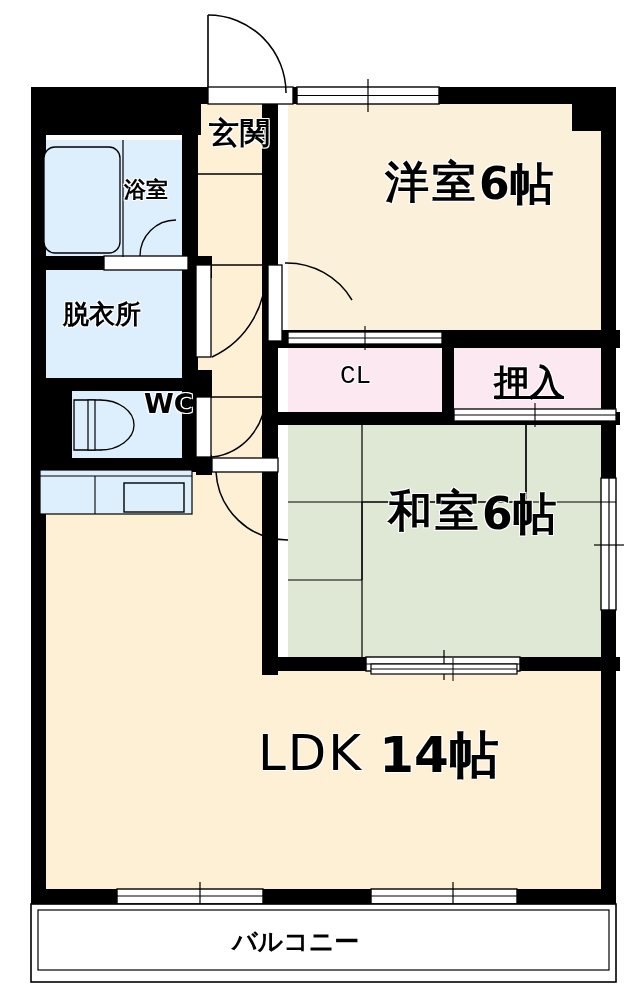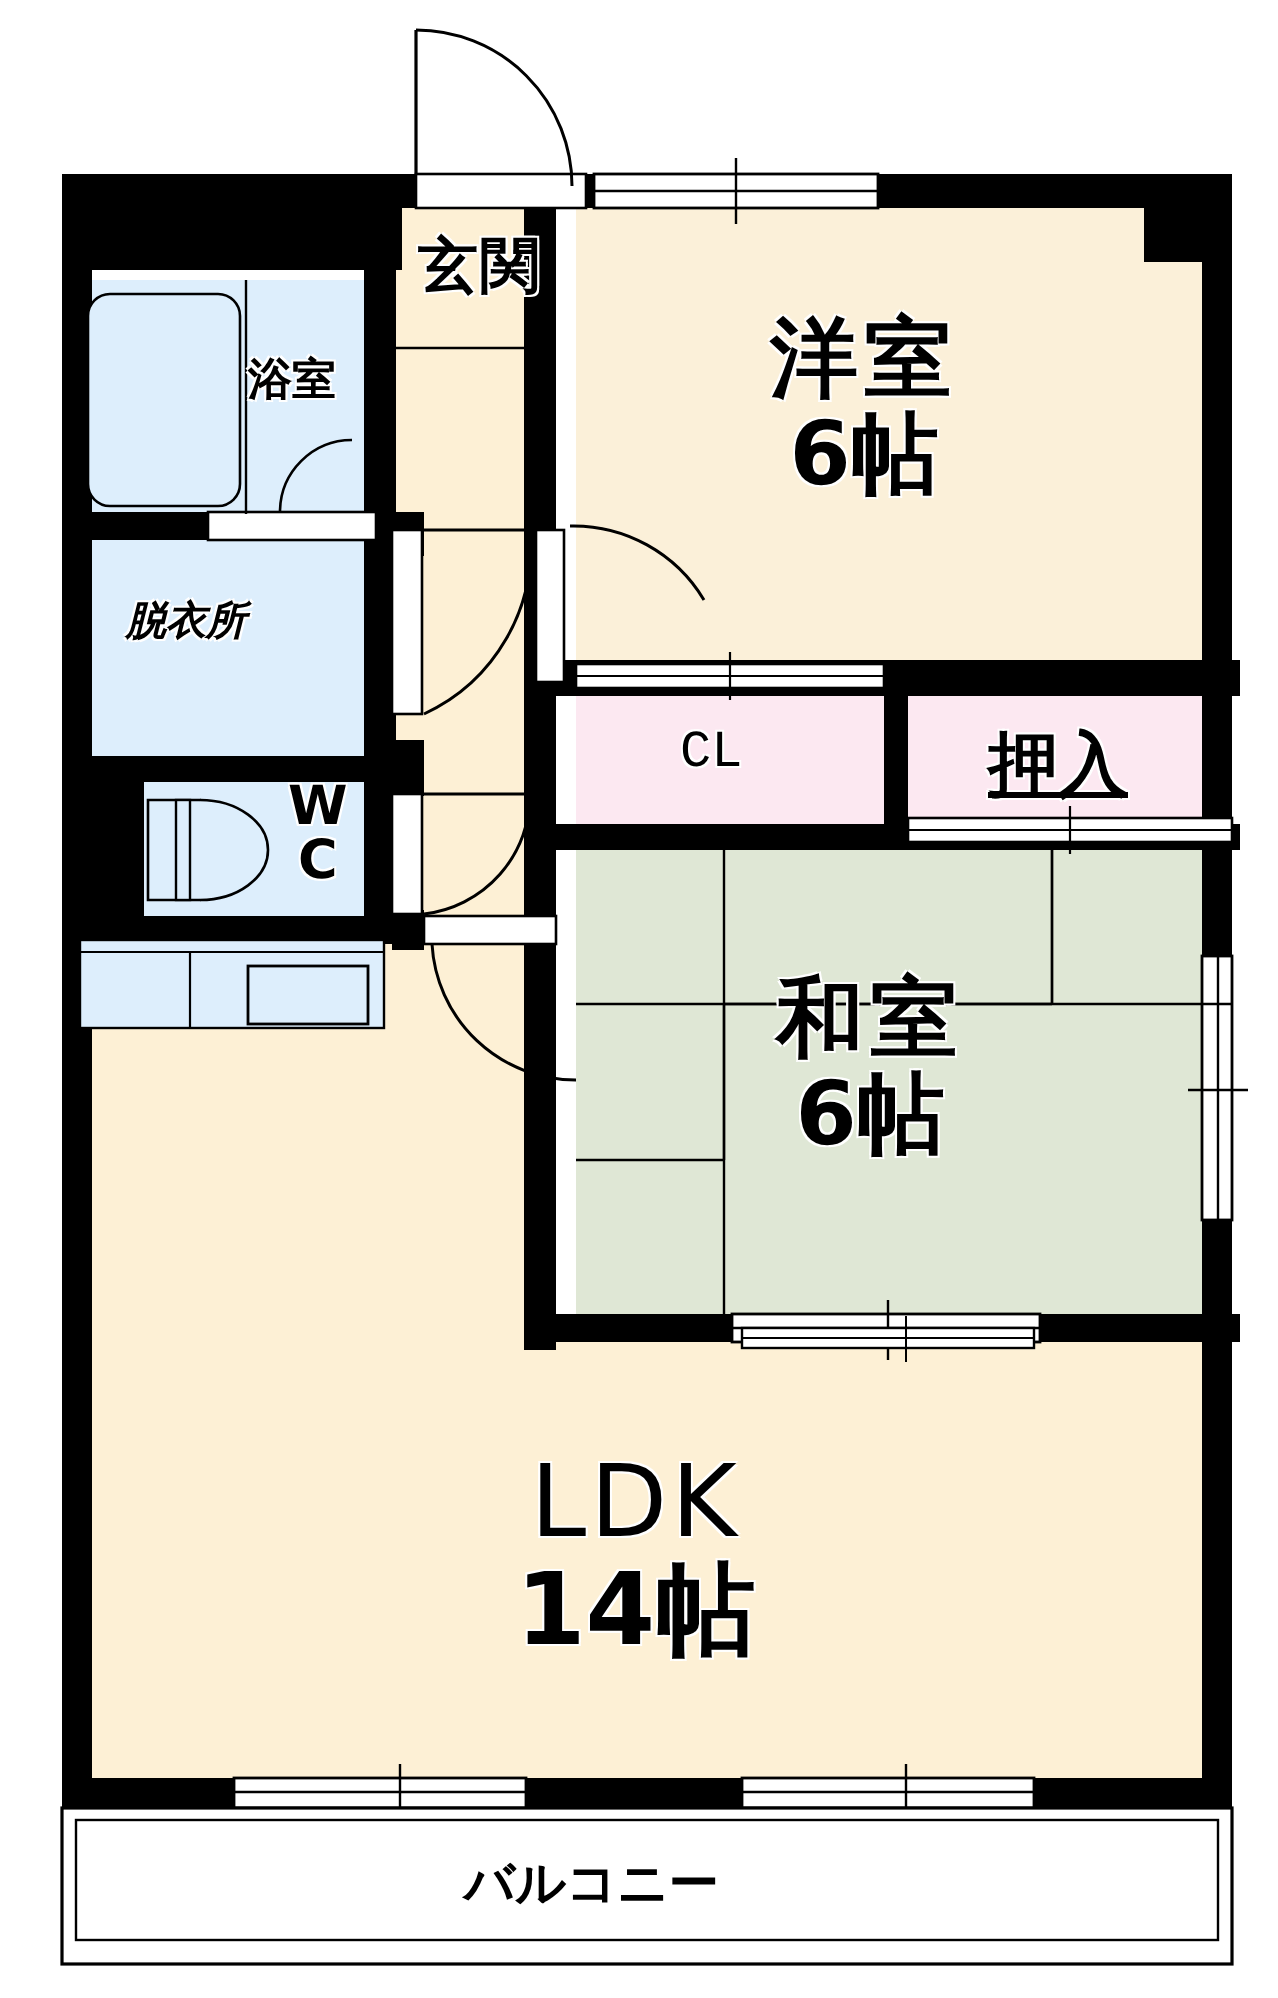--- a/index.html
+++ b/index.html
@@ -1,21 +1,21 @@
 <!DOCTYPE html>
 <html><head>
 <meta charset="utf-8">
 <style>
   html,body{margin:0;padding:0;background:#ffffff;}
   body{font-family:"DejaVu Sans","Liberation Sans",sans-serif;}
   #plan{position:relative;width:639px;height:989px;background:#ffffff;overflow:hidden;}
   #plan svg{position:absolute;left:0;top:0;}
   .lbl{position:absolute;font-weight:bold;color:#000;white-space:nowrap;
        text-shadow:1px 1px 0 #fff, -1px 1px 0 #fff, 1px -1px 0 #fff, -1px -1px 0 #fff;}
-  .lbl-col{display:flex;flex-direction:column;align-items:center;line-height:1.0;text-align:center;}
+  .lbl-col{display:flex;flex-direction:row;align-items:center;line-height:1.0;text-align:center;}
 </style>
 </head>
 <body>
 
 <div id="plan">
 
 <svg width="639" height="999" viewBox="0 0 639 999" xmlns="http://www.w3.org/2000/svg">
 
   <rect x="38" y="460" width="240" height="440" fill="#fdf0d5"></rect>
   <rect x="38" y="668" width="578" height="232" fill="#fdf0d5"></rect>
@@ -192,41 +192,41 @@
     <rect x="31" y="904" width="585" height="78" fill="#ffffff" stroke="#000" stroke-width="1.6"></rect>
     <rect x="38" y="910" width="571" height="60" fill="#ffffff" stroke="#000" stroke-width="1.2"></rect>
   </g>
 
 </svg>
 
 <div class="lbl" style="left:209px;top:113px;font-size:30px;letter-spacing:1px;">玄関</div>
 
 <div class="lbl" style="left:124px;top:175px;font-size:22px;">浴室</div>
 
-<div class="lbl" style="left:63px;top:297px;font-size:20px;font-style:italic;">脱衣所</div>
+<div class="lbl" style="left:63px;top:297px;font-size:26px;">脱衣所</div>
 
 <div class="lbl lbl-col" style="left:144px;top:390px;font-size:27px;">
   <span>W</span>
   <span>C</span>
 </div>
 
 <div class="lbl lbl-col" style="left:385px;top:158px;font-size:44px;">
   <span style="letter-spacing:3px;">洋室</span>
   <span style="margin-top:4px;">6帖</span>
 </div>
 
 <div class="lbl" style="left:340px;top:361px;font-size:26px;font-weight:normal;font-family:Liberation Mono, monospace;">CL</div>
 
 <div class="lbl" style="left:494px;top:359px;font-size:35px;text-decoration:underline;">押入</div>
 
 <div class="lbl lbl-col" style="left:388px;top:488px;font-size:44px;">
   <span style="letter-spacing:3px;font-family:Liberation Serif, serif;">和室</span>
   <span style="margin-top:4px;">6帖</span>
 </div>
 
-<div class="lbl lbl-col" style="left:258px;top:726px;font-size:50px;">
+<div class="lbl lbl-col" style="left:258px;top:726px;font-size:50px;gap:16px;">
   <span style="font-weight:normal;letter-spacing:2px;">LDK</span>
   <span style="margin-top:4px;">14帖</span>
 </div>
 
 <div class="lbl" style="left:232px;top:925px;font-size:25px;text-align:center;">バルコニー</div>
 
 </div>
 
 </body></html>

